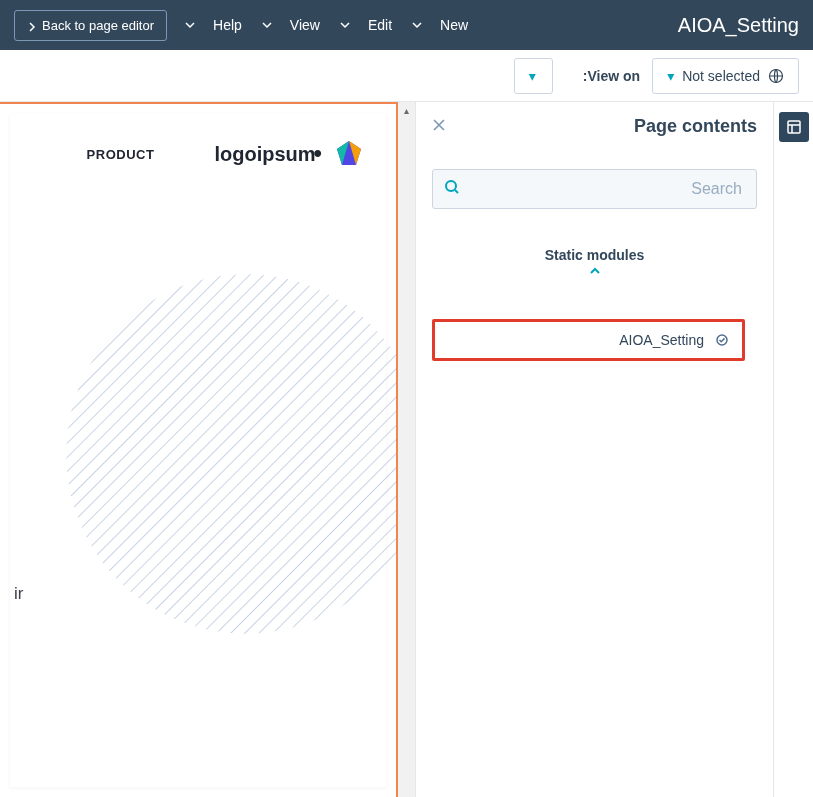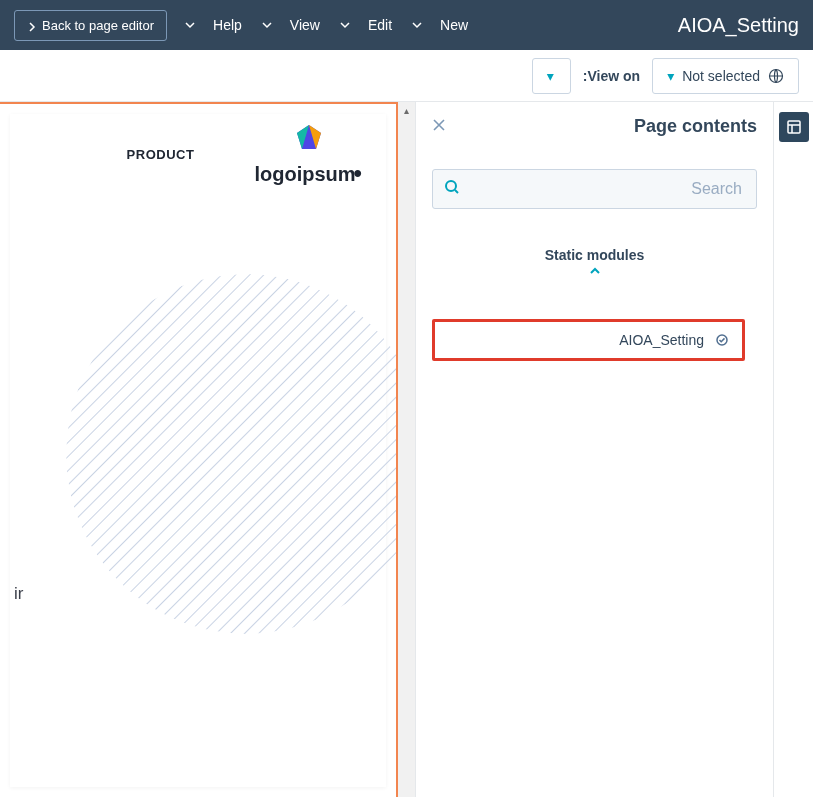--- a/index.html
+++ b/index.html
@@ -60,21 +60,21 @@
   height: 36px;
   padding: 0 14px;
   display: inline-flex;
   align-items: center;
   gap: 8px;
   cursor: pointer;
   font-size: 14px;
   color: #33475b;
 }
 .pill-btn .caret { color: #00a4bd; }
-.toolbar-label { font-size: 14px; color: #33475b; font-weight: 600; }
+.toolbar-label { font-size: 14px; color: #33475b; font-weight: 600; margin-left: 18px; }
 .view-pill { color: #33475b; }
 .view-pill .caret { color: #00a4bd; margin-inline-start: 2px; }
 .spacer { flex: 1; }
 
 .content { display: flex; height: calc(797px - 50px - 52px); }
 
 .sidebar-rail {
   width: 40px;
   background: #fff;
   border-inline-end: 1px solid #e5e8eb;
@@ -196,21 +196,21 @@
   background: #fff;
   box-shadow: 0 1px 4px rgba(0,0,0,0.05);
 }
 .page-header {
   height: 80px;
   display: flex;
   align-items: center;
   gap: 60px;
   padding-inline: 22px;
 }
-.logo-wrap { display: inline-flex; align-items: center; gap: 10px; flex-direction: column; }
+.logo-wrap { display: inline-flex; align-items: center; gap: 10px; }
 .logo-mark {
   width: 30px; height: 30px; position: relative;
 }
 .logo-svg { width: 30px; height: 30px; display: block; }
 .logo-text { font-size: 20px; font-weight: 700; color: #202733; }
 .logo-dot { font-size: 24px; line-height: 0; margin-inline: 2px -2px; }
 
 .nav-item { font-size: 13px; font-weight: 700; color: #202733; letter-spacing: .04em; cursor: pointer; }
 
 .hero-blob {

